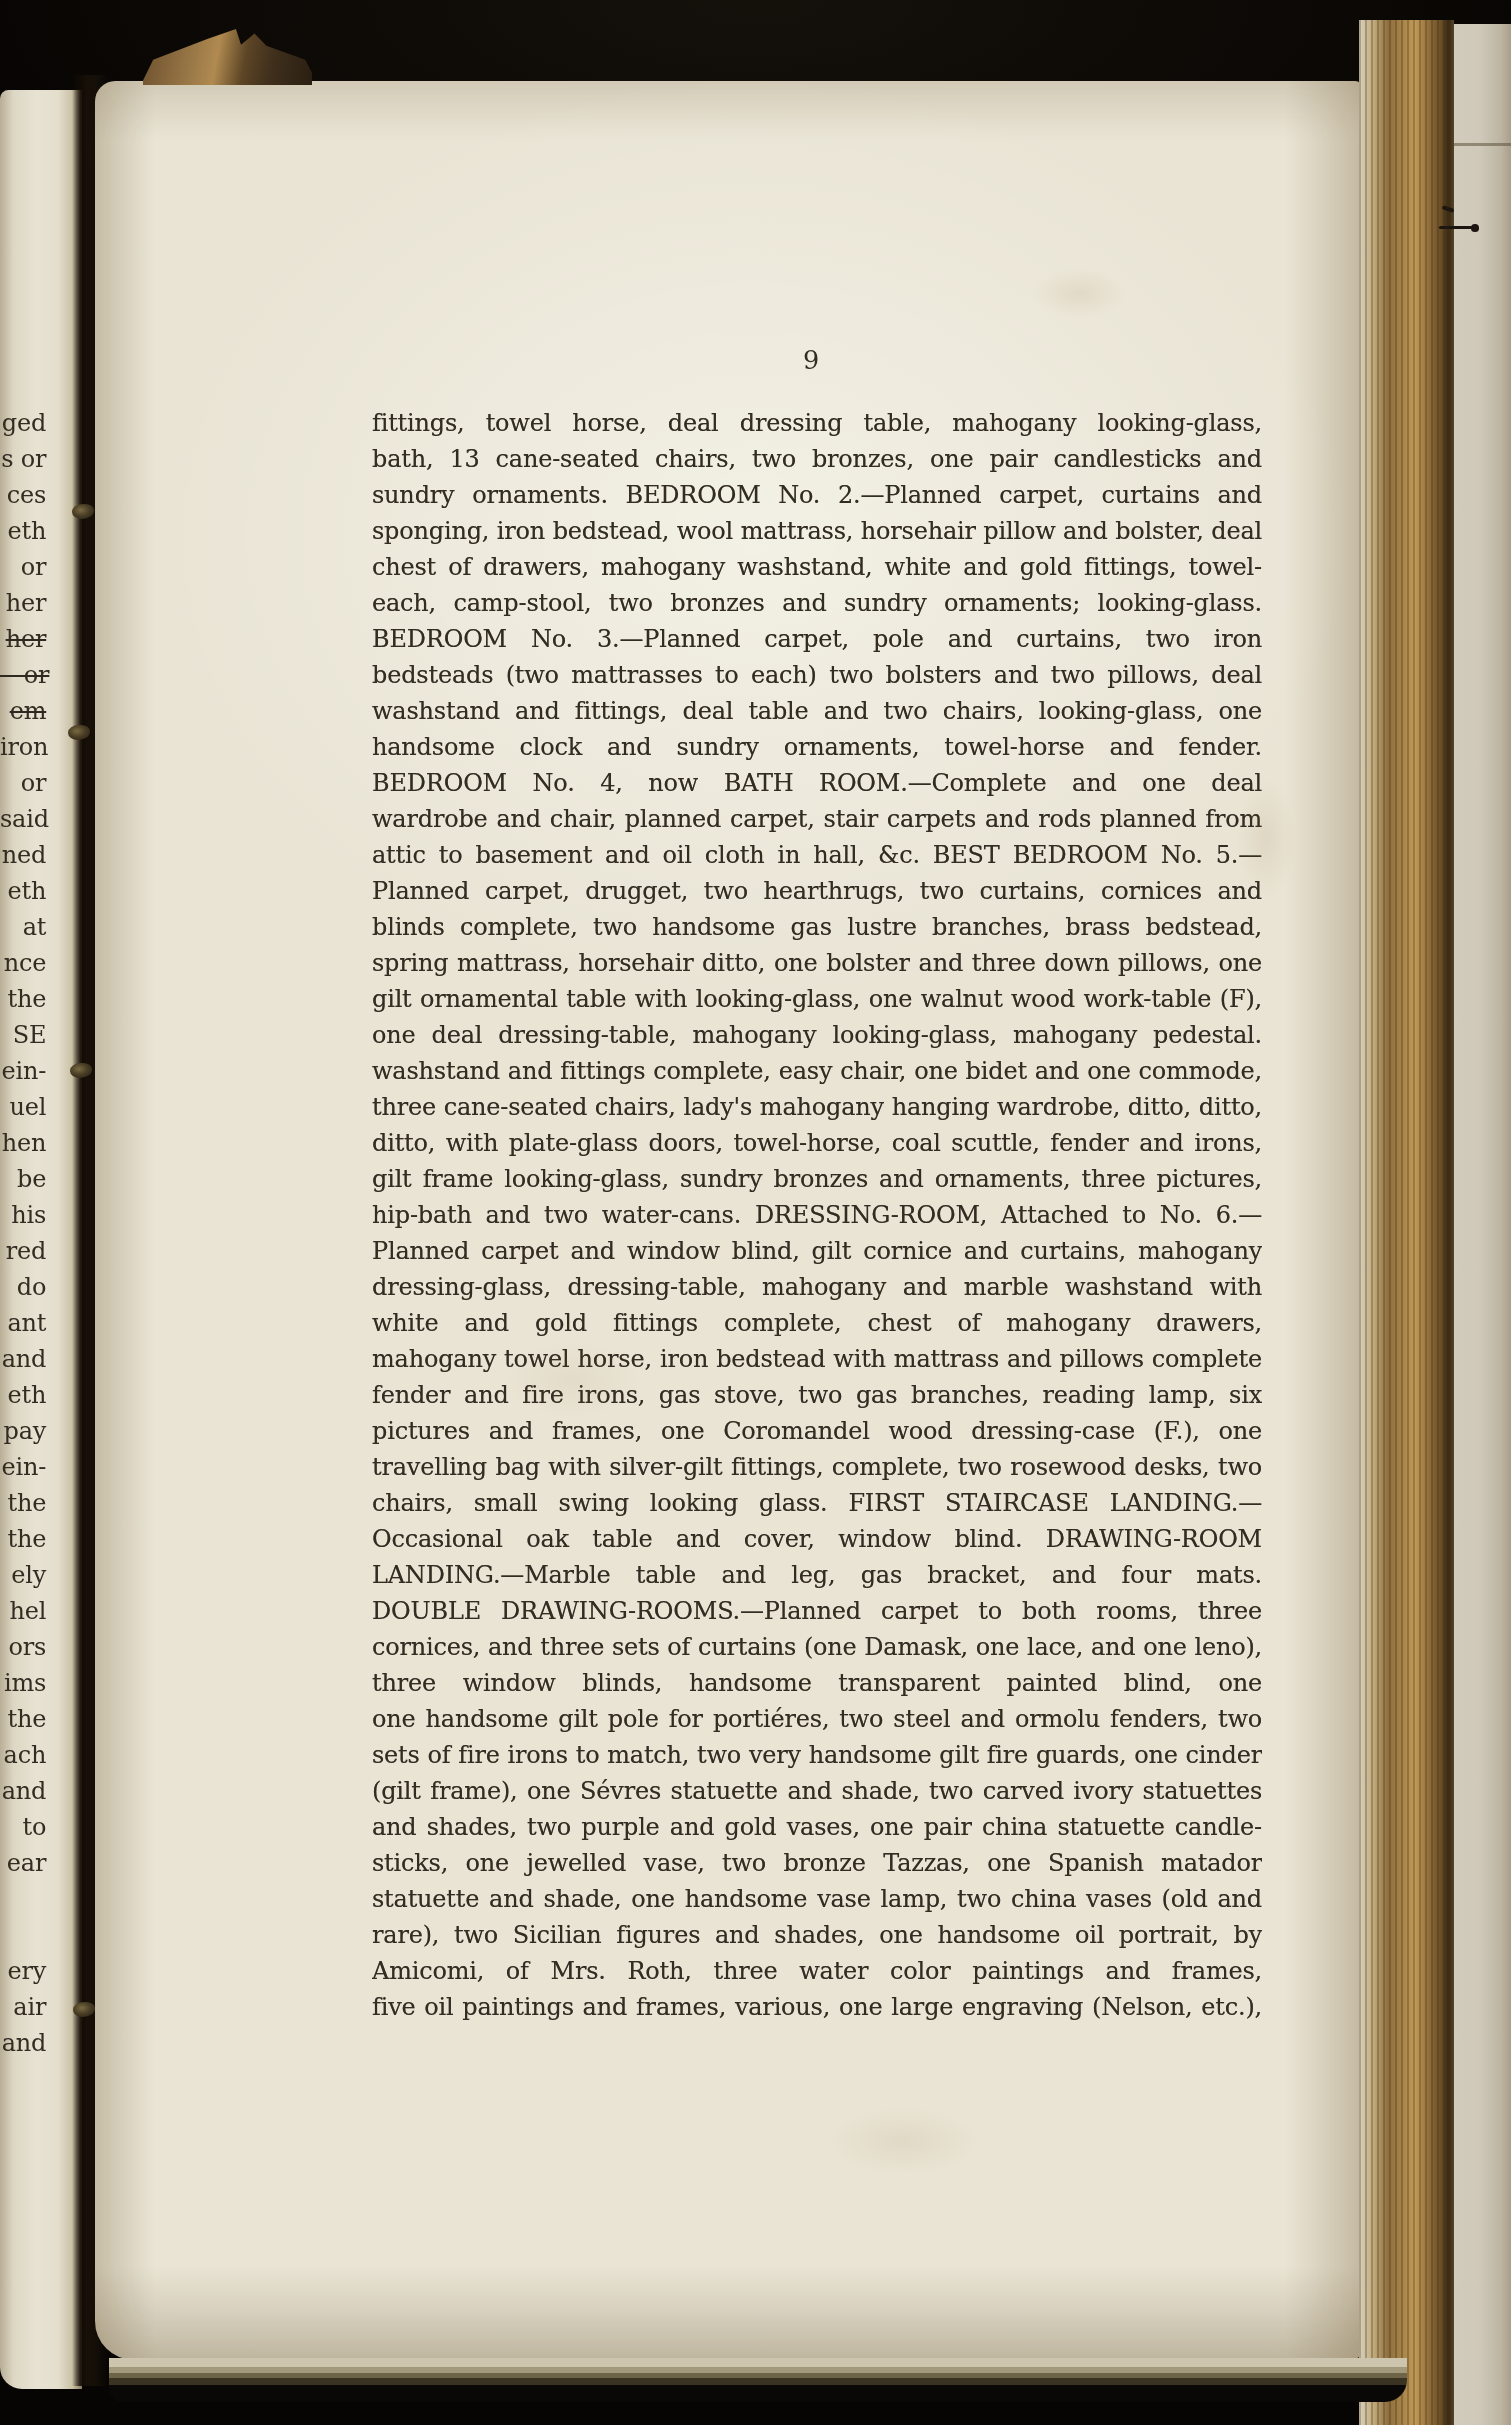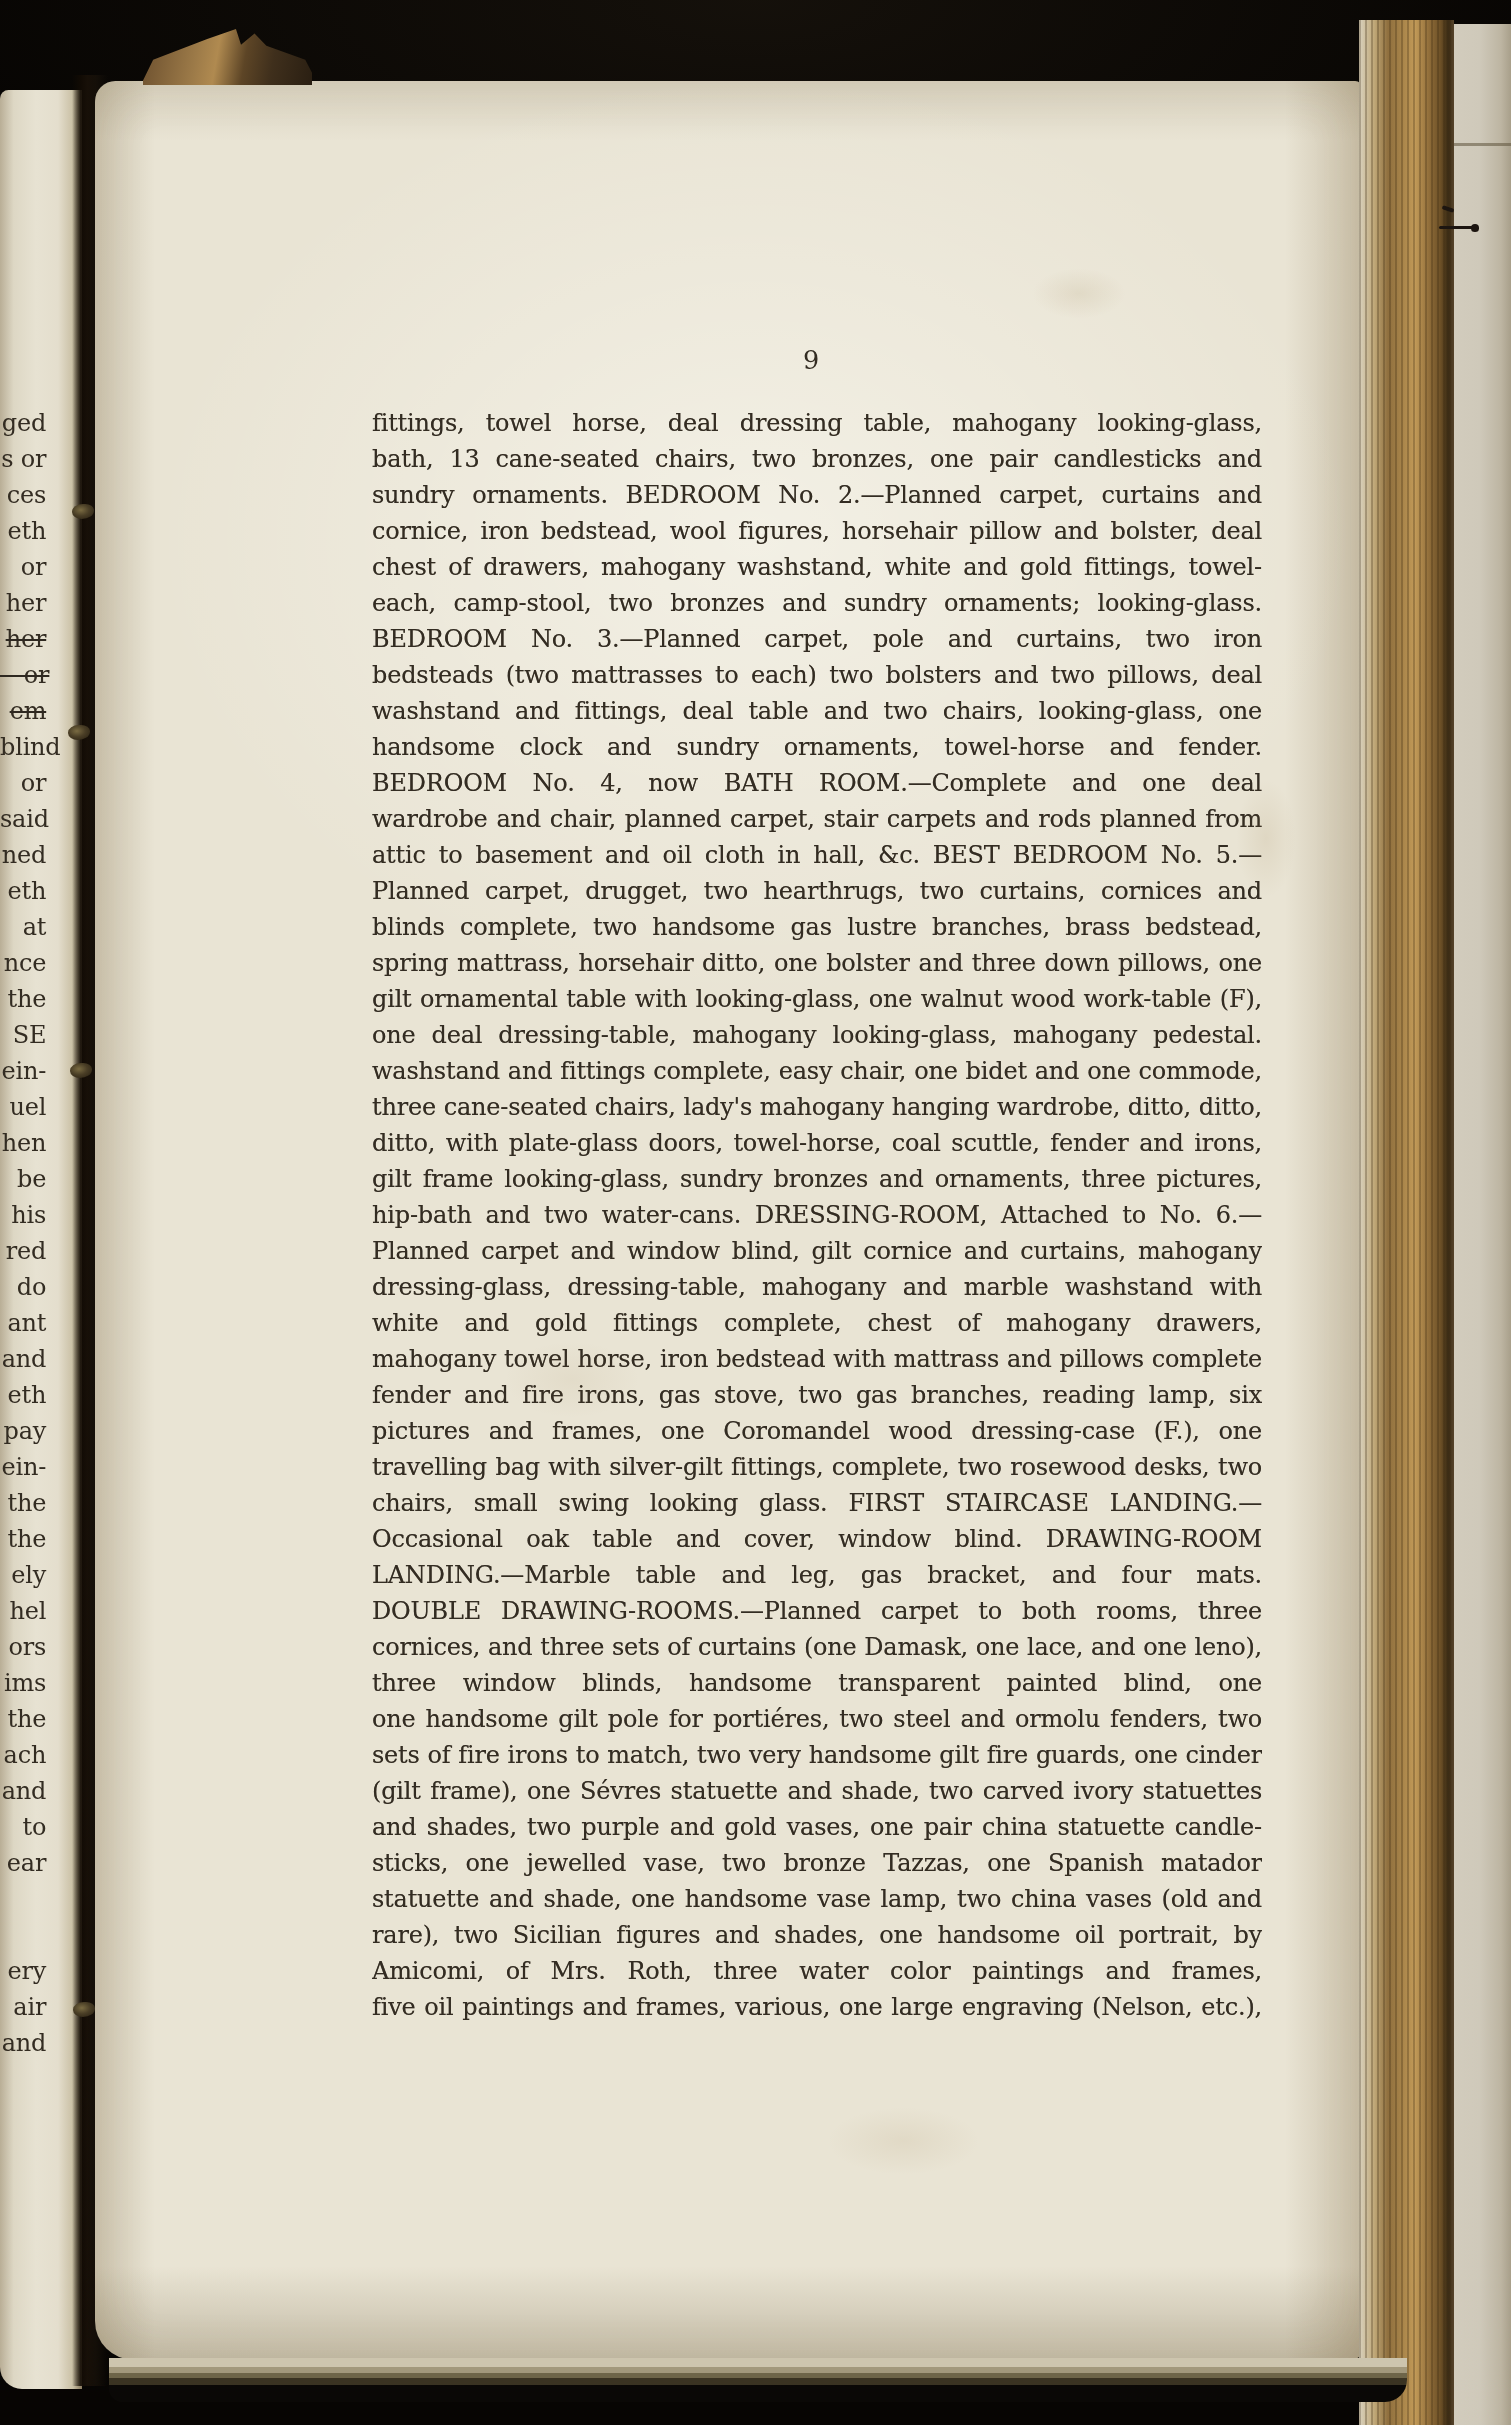--- a/index.html
+++ b/index.html
@@ -76,21 +76,21 @@
     <div class="left-frags">
       <div class="frag">ged</div>
       <div class="frag">s or</div>
       <div class="frag">ces</div>
       <div class="frag">eth</div>
       <div class="frag">or</div>
       <div class="frag">her</div>
       <div class="frag struck">her</div>
       <div class="frag struck">—or</div>
       <div class="frag struck">em</div>
-      <div class="frag">blind</div>
+      <div class="frag">iron</div>
       <div class="frag">or</div>
       <div class="frag">said</div>
       <div class="frag">ned</div>
       <div class="frag">eth</div>
       <div class="frag">at</div>
       <div class="frag">nce</div>
       <div class="frag">the</div>
       <div class="frag">SE</div>
       <div class="frag">ein-</div>
       <div class="frag">uel</div>
@@ -128,21 +128,21 @@
   <div class="stitch" style="left:68px;top:725px;"></div>
   <div class="stitch" style="left:70px;top:1063px;"></div>
   <div class="stitch" style="left:73px;top:2002px;"></div>
 
   <div class="page">
     <div class="page-number">9</div>
     <div class="text-block">
       <div class="line">fittings, towel horse, deal dressing table, mahogany looking-glass, sponging</div>
       <div class="line">bath, 13 cane-seated chairs, two bronzes, one pair candlesticks and</div>
       <div class="line">sundry ornaments. BEDROOM No. 2.—Planned carpet, curtains and</div>
-      <div class="line">cornice, iron bedstead, wool figures, horsehair pillow and bolster, deal</div>
+      <div class="line">sponging, iron bedstead, wool mattrass, horsehair pillow and bolster, deal</div>
       <div class="line">chest of drawers, mahogany washstand, white and gold fittings, towel-</div>
       <div class="line">each, camp-stool, two bronzes and sundry ornaments; looking-glass.</div>
       <div class="line">BEDROOM No. 3.—Planned carpet, pole and curtains, two iron</div>
       <div class="line">bedsteads (two mattrasses to each) two bolsters and two pillows, deal</div>
       <div class="line">washstand and fittings, deal table and two chairs, looking-glass, one</div>
       <div class="line">handsome clock and sundry ornaments, towel-horse and fender.</div>
       <div class="line">BEDROOM No. 4, now BATH ROOM.—Complete and one deal</div>
       <div class="line">wardrobe and chair, planned carpet, stair carpets and rods planned from</div>
       <div class="line">attic to basement and oil cloth in hall, &amp;c. BEST BEDROOM No. 5.—</div>
       <div class="line">Planned carpet, drugget, two hearthrugs, two curtains, cornices and</div>

